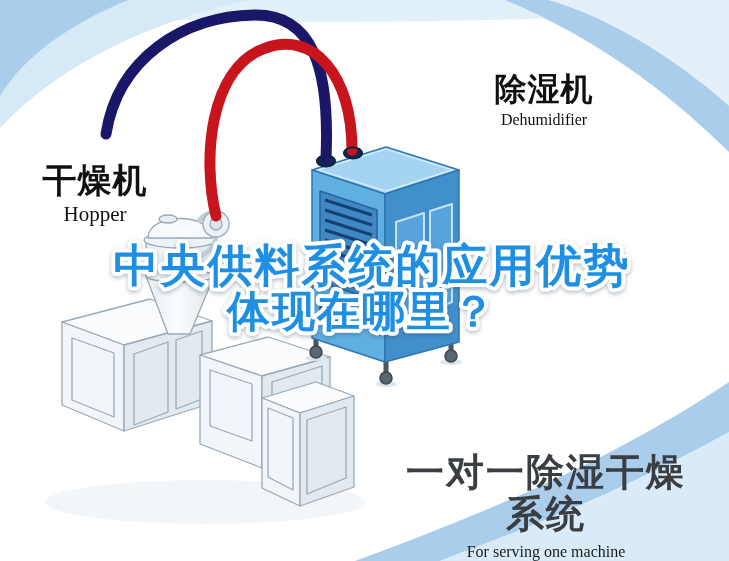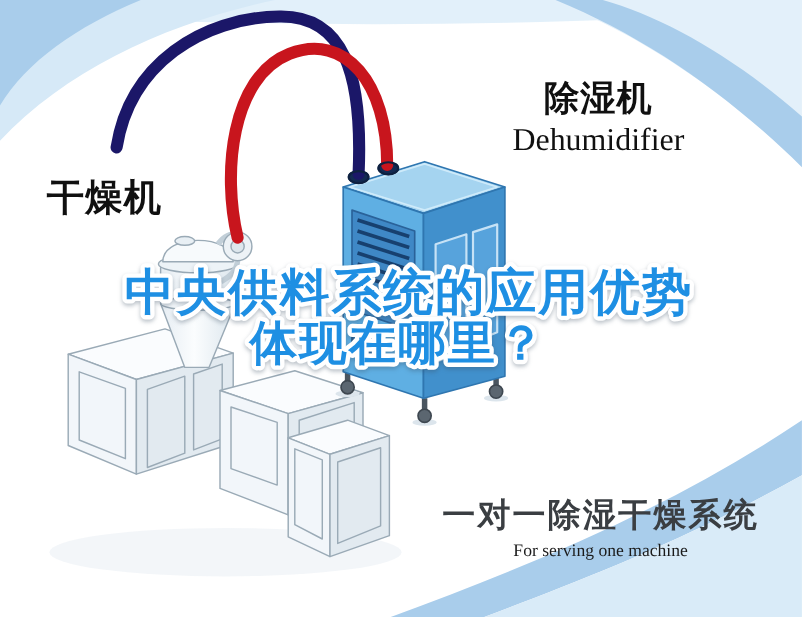--- a/index.html
+++ b/index.html
@@ -8,23 +8,23 @@
   .abs{position:absolute;}
   svg{display:block;}
   .label-block{position:absolute;text-align:center;color:#101010;}
   .label-zh{font-weight:700;line-height:1.1;letter-spacing:1px;}
   .label-en{font-family:"Liberation Serif",serif;line-height:1.2;}
   .hopper-label{left:30px;top:162px;width:130px;}
   .hopper-label .label-zh{font-size:34px;}
   .hopper-label .label-en{font-size:21px;margin-top:3px;}
   .dehu-label{left:456px;top:72px;width:176px;}
   .dehu-label .label-zh{font-size:32px;}
-  .dehu-label .label-en{font-size:29px;margin-top:3px;}
+  .dehu-label .label-en{font-size:16px;margin-top:3px;}
   .caption{left:398px;top:452px;width:296px;}
-  .caption .label-zh{font-size:30px;color:#3a3e42;letter-spacing:2px;}
+  .caption .label-zh{font-size:38px;color:#3a3e42;letter-spacing:2px;}
   .caption .label-en{font-size:16px;margin-top:6px;color:#1b1b1b;}
   .title-text{font-family:"Liberation Sans",sans-serif;font-weight:bold;
               filter:drop-shadow(0 2px 2px rgba(55,75,95,.35));letter-spacing:2px;}
 </style>
 </head>
 <body>
 
 <div class="canvas">
 
   <svg class="abs" style="left:0;top:0;" width="729" height="561" viewBox="0 0 729 561">
@@ -126,20 +126,21 @@
     </g>
 
     <g>
       <text class="title-text" x="372" y="281" font-size="45" text-anchor="middle" stroke="#FFFFFF" stroke-width="8" paint-order="stroke" stroke-linejoin="round" fill="#1E8FE3">中央供料系统的应用优势</text>
       <text class="title-text" x="362" y="326" font-size="43" text-anchor="middle" stroke="#FFFFFF" stroke-width="8" paint-order="stroke" stroke-linejoin="round" fill="#1E8FE3">体现在哪里？</text>
     </g>
   </svg>
 
   <div class="label-block hopper-label">
     <div class="label-zh">干燥机</div>
+    <div class="label-en">Hopper</div>
   </div>
 
   <div class="label-block dehu-label">
     <div class="label-zh">除湿机</div>
     <div class="label-en">Dehumidifier</div>
   </div>
 
   <div class="label-block caption">
     <div class="label-zh">一对一除湿干燥系统</div>
     <div class="label-en">For serving one machine</div>

